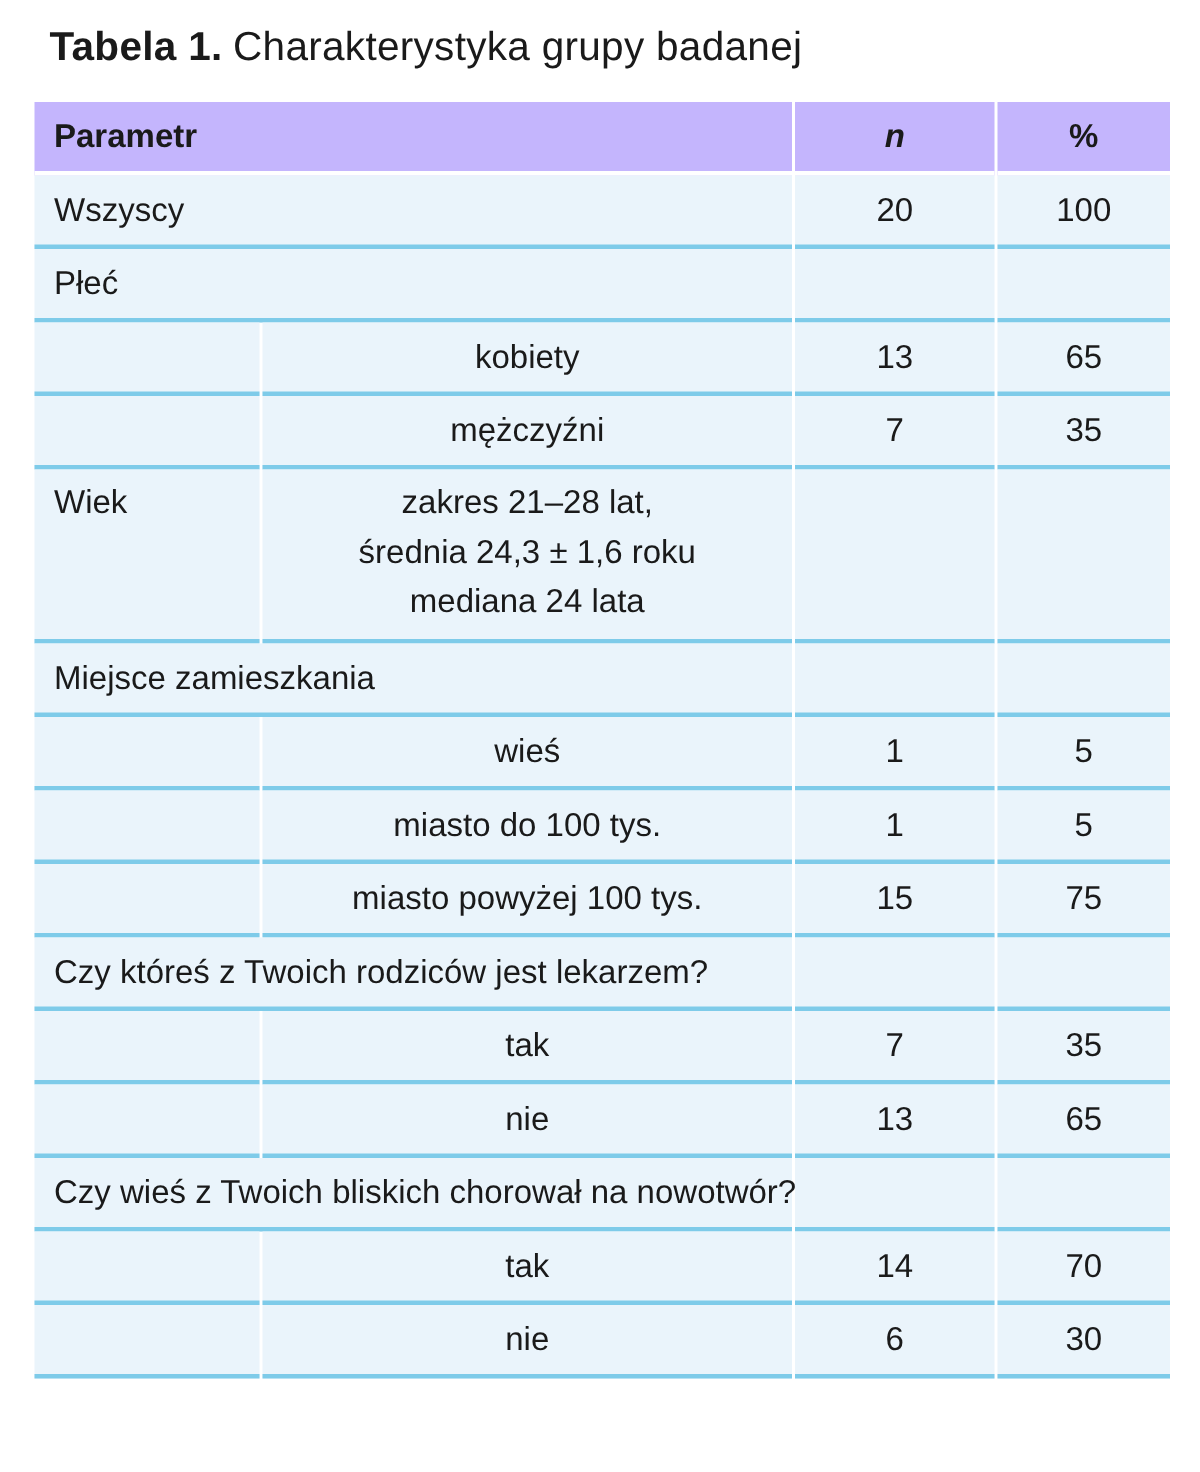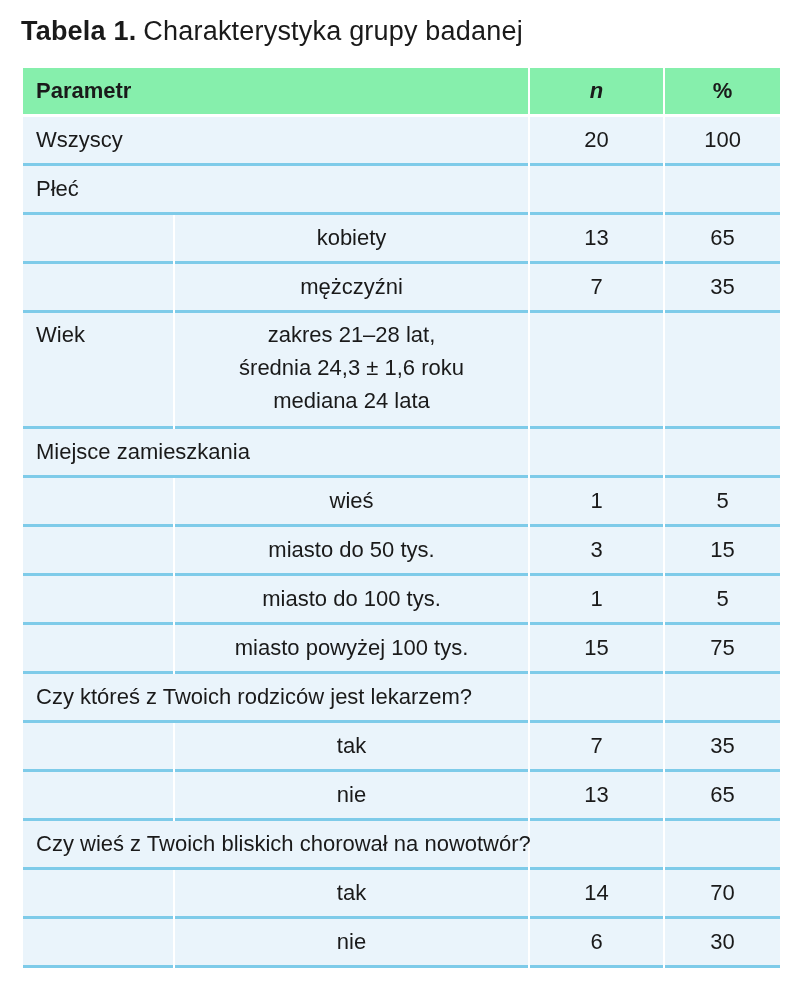--- a/index.html
+++ b/index.html
@@ -17,40 +17,40 @@
     overflow: hidden;
   }
   .caption {
     position: absolute;
     left: 21px;
     top: 16px;
     font-size: 27px;
     letter-spacing: 0.2px;
     white-space: nowrap;
   }
-  .caption .cap-bold { font-weight: bold; }
+  .caption .cap-bold { font-weight: bold; margin-left: 12px; }
   .caption .cap-rest { margin-left: 7px; }
 
   table.char-table {
     position: absolute;
     left: 21px;
     top: 68px;
     width: 761px;
     border-collapse: separate;
     border-spacing: 2px 0;
     table-layout: fixed;
     font-size: 22px;
   }
   th, td {
     padding: 0;
     height: 46px;
     overflow: visible;
   }
   th {
-    background: #86efac;
+    background: #c4b5fd;
     border-bottom: 3px solid #ffffff;
     font-weight: bold;
     text-align: left;
     vertical-align: middle;
   }
   th.pad, td.pad { padding-left: 13px; }
   th.num-h { text-align: center; padding-left: 0; }
   th.n-h { font-style: italic; }
   td {
     background: #eaf4fb;
@@ -136,26 +136,20 @@
         <td class="num"></td>
       </tr>
 
       <tr>
         <td></td>
         <td class="center">wieś</td>
         <td class="num">1</td>
         <td class="num">5</td>
       </tr>
 
-      <tr>
-        <td></td>
-        <td class="center">miasto do 50 tys.</td>
-        <td class="num">3</td>
-        <td class="num">15</td>
-      </tr>
 
       <tr>
         <td></td>
         <td class="center">miasto do 100 tys.</td>
         <td class="num">1</td>
         <td class="num">5</td>
       </tr>
 
       <tr>
         <td></td>

